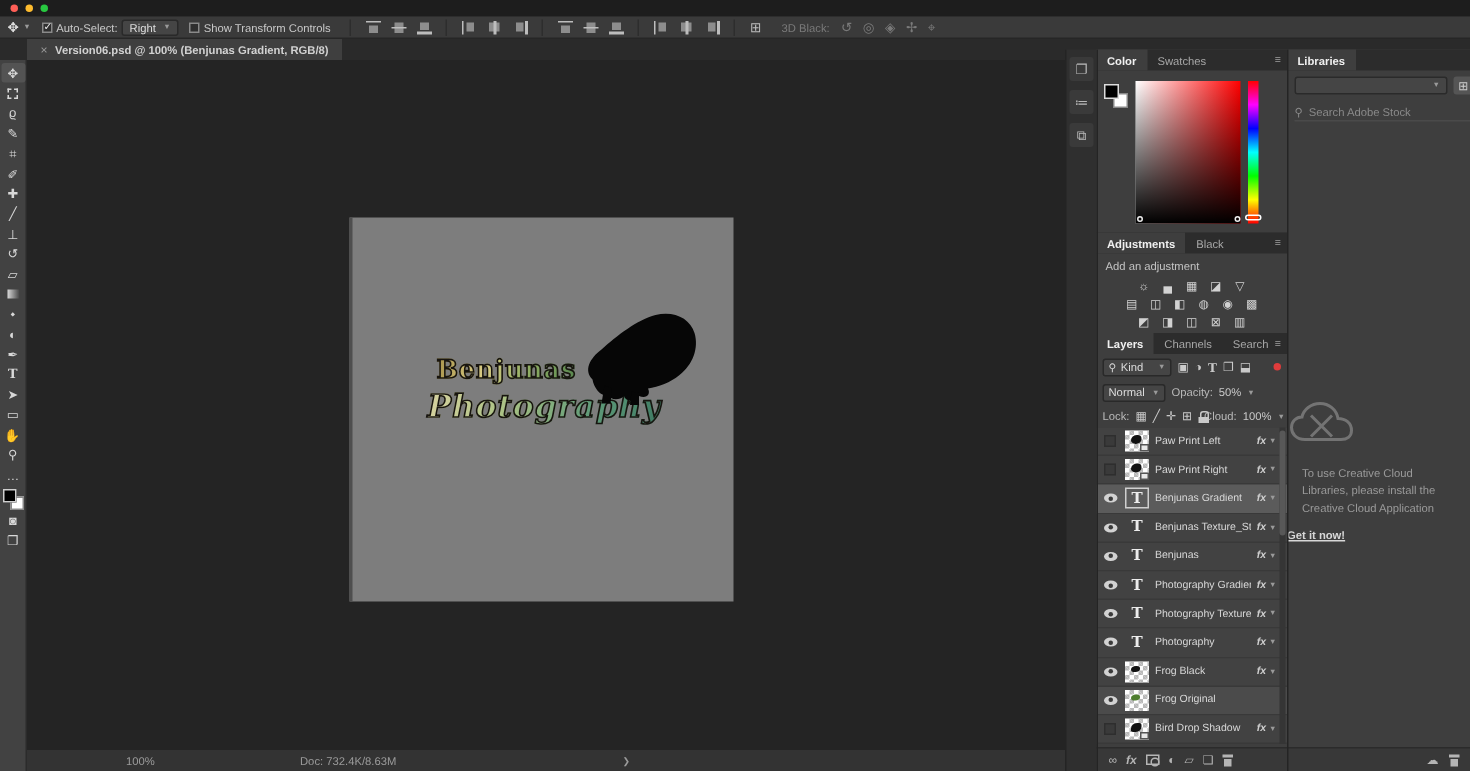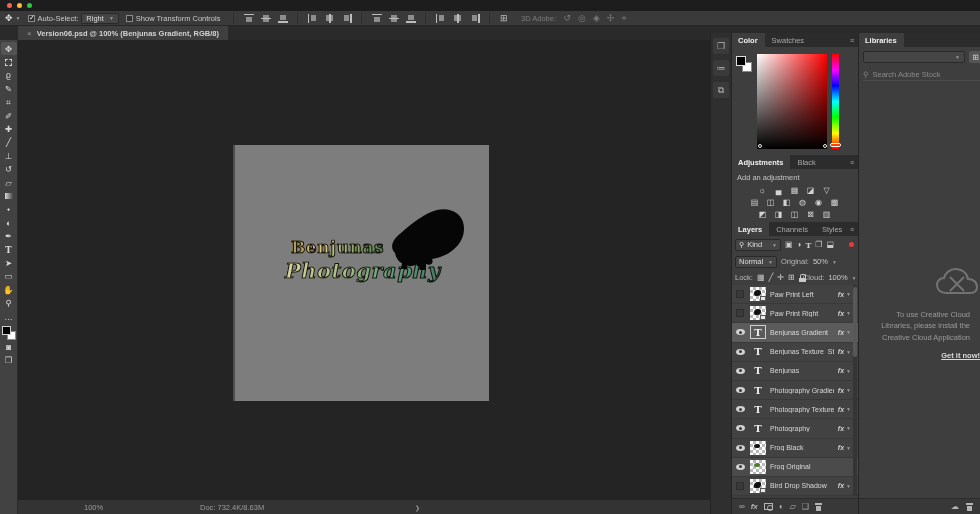--- a/index.html
+++ b/index.html
@@ -151,21 +151,21 @@
   
   #lib-panel .body { position:relative; height:467px; }
   .lib-row { display:flex; align-items:center; gap:4px; padding:4px 5px 0 5px; }
   .lib-dd { flex:1; height:12px; background:#454545; border:1px solid #2a2a2a; border-radius:2px;
     display:flex; align-items:center; justify-content:flex-end; padding:0 4px; }
   .viewbtn { width:13px; height:12px; display:flex; align-items:center; justify-content:center;
     color:#cfcfcf; font-size:8px; border-radius:2px; }
   .viewbtn.active { background:#555; }
   .lib-search { margin:5px 5px 0 5px; height:13px; border-bottom:1px solid #4a4a4a;
     display:flex; align-items:center; gap:4px; font-size:7.5px; color:#8a8a8a; }
-  #lib-msg { position:absolute; left:0; top:220px; width:122px; text-align:right; }
+  #lib-msg { position:absolute; left:0; top:220px; width:122px; text-align:left; }
   #lib-msg .txt { font-size:7.5px; color:#9a9a9a; line-height:1.5; padding:6px 10px 0 10px; }
   #lib-msg .link { display:inline-block; margin-top:8px; font-size:7.5px; font-weight:bold;
     color:#d8d8d8; text-decoration:underline; }
   #lib-bottom { position:absolute; left:0; bottom:0; width:122px; height:16px; background:#383838;
     border-top:1px solid #2b2b2b; display:flex; align-items:center; justify-content:flex-end; gap:7px; padding:0 7px; }
 
   .colsep { position:absolute; top:33px; width:1px; height:481px; background:#242424; }
 </style>
 </head>
 <body>
@@ -204,21 +204,21 @@
   <span class="vsep"></span>
   <span class="alico al-top"></span>
   <span class="alico al-vc"></span>
   <span class="alico al-bot"></span>
   <span class="vsep"></span>
   <span class="alico al-left"></span>
   <span class="alico al-hc"></span>
   <span class="alico al-right"></span>
   <span class="vsep"></span>
   <span class="ico3d" style="color:#bdbdbd">⊞</span>
-  <span class="dim" style="margin:0 4px 0 10px">3D Adobe:</span>
+  <span class="dim" style="margin:0 4px 0 10px">3D Black:</span>
   <span class="ico3d">↺</span>
   <span class="ico3d">◎</span>
   <span class="ico3d">◈</span>
   <span class="ico3d">✢</span>
   <span class="ico3d">⌖</span>
   <span class="ddl" id="workspace-dd">
     <span>Essentials</span>
     <span class="chev">▼</span>
   </span>
 </div>
@@ -337,42 +337,42 @@
       <span class="adj-ic">◫</span>
       <span class="adj-ic">⊠</span>
       <span class="adj-ic">▥</span>
     </div>
   </div>
 
   <div class="panel" style="left:21px;top:189px;width:127px;height:292px">
     <div class="ptabs">
       <span class="ptab active">Layers</span>
       <span class="ptab">Channels</span>
-      <span class="ptab">Styles</span>
+      <span class="ptab">Search</span>
       <span class="pmenu">≡</span>
     </div>
     <div class="lrow">
       <span class="fbox" style="width:46px">
         <span style="font-size:7px">⚲</span>
         <span>Kind</span>
         <span class="chev" style="margin-left:auto">▼</span>
       </span>
       <span class="licon">▣</span>
       <span class="licon">◑</span>
       <span class="licon" style="font-family:'DejaVu Serif',serif;font-weight:bold">T</span>
       <span class="licon">❐</span>
       <span class="licon">⬓</span>
       <span class="reddot"></span>
     </div>
     <div class="lrow">
       <span class="fbox" style="width:42px">
         <span>Normal</span>
         <span class="chev" style="margin-left:auto">▼</span>
       </span>
-      <span class="lbl">Original:</span>
+      <span class="lbl">Opacity:</span>
       <span>50%</span>
       <span class="chev">▼</span>
     </div>
     <div class="lrow" style="height:15px">
       <span class="lbl">Lock:</span>
       <span class="licon">▦</span>
       <span class="licon">╱</span>
       <span class="licon">✛</span>
       <span class="licon">⊞</span>
       <span class="padlock"></span>

